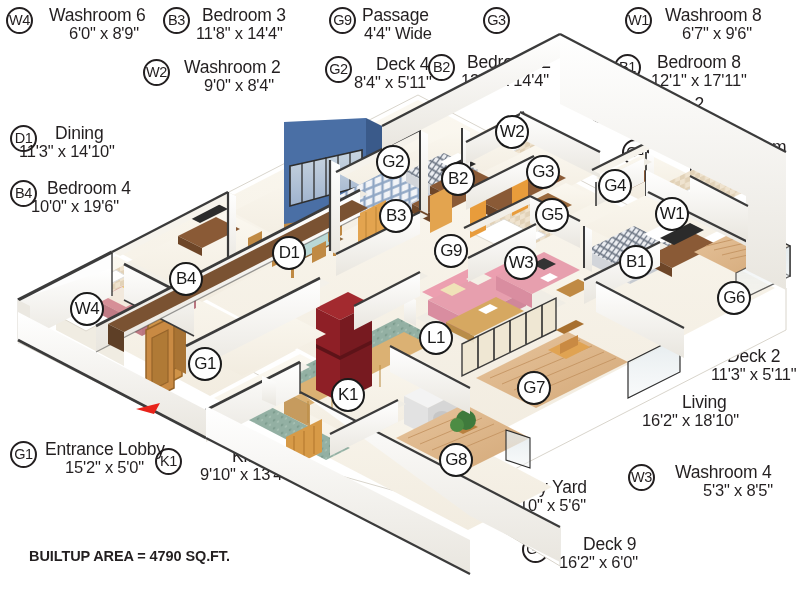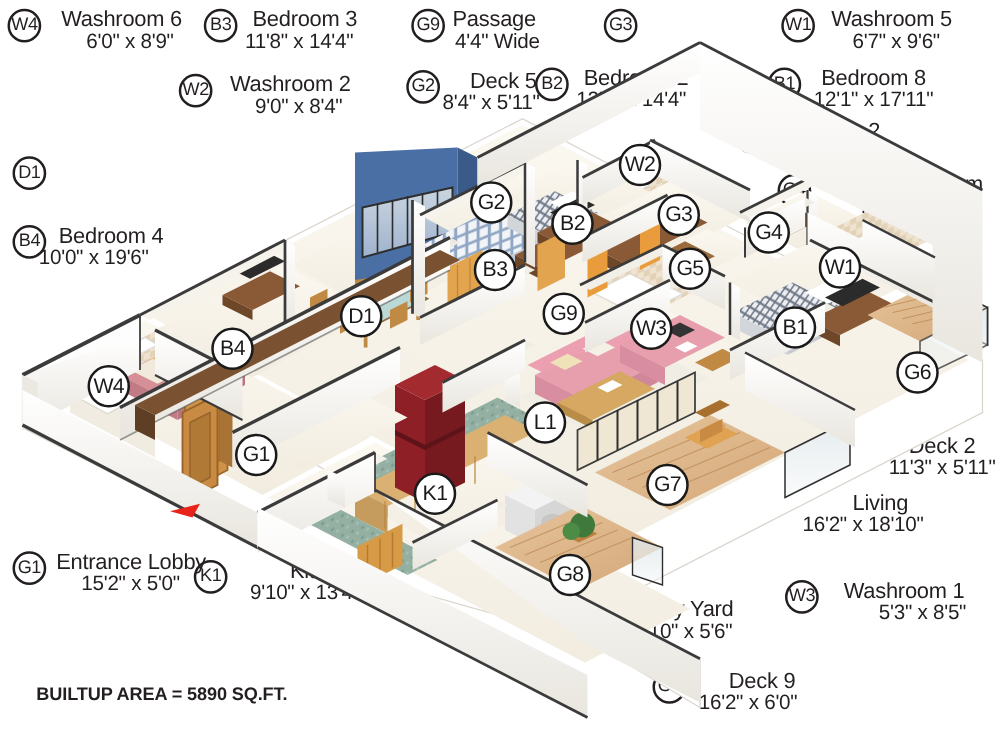--- a/index.html
+++ b/index.html
@@ -589,37 +589,37 @@
   </div>
 </div>
 
 <div class="callout" style="left:483px;top:6px">
   <div class="badge">G3</div>
 </div>
 
 <div class="callout" style="left:625px;top:6px">
   <div class="badge">W1</div>
   <div class="txt">
-    <span class="name" style="margin-left:7px">Washroom 5</span>
+    <span class="name" style="margin-left:7px">Washroom 8</span>
     <span class="dim" style="margin-left:24px">6'7" x 9'6"</span>
   </div>
 </div>
 
 <div class="callout" style="left:143px;top:58px">
   <div class="badge">W2</div>
   <div class="txt">
     <span class="name" style="margin-left:8px">Washroom 2</span>
     <span class="dim" style="margin-left:28px">9'0" x 8'4"</span>
   </div>
 </div>
 
 <div class="callout" style="left:325px;top:55px">
   <div class="badge">G2</div>
   <div class="txt">
-    <span class="name" style="margin-left:18px">Deck 5</span>
+    <span class="name" style="margin-left:18px">Deck 4</span>
     <span class="dim" style="margin-left:-4px">8'4" x 5'11"</span>
   </div>
 </div>
 
 <div class="callout" style="left:428px;top:53px">
   <div class="badge">B2</div>
   <div class="txt">
     <span class="name" style="margin-left:6px">Bedroom 2</span>
     <span class="dim">12'8" x 14'4"</span>
   </div>
@@ -644,20 +644,24 @@
 <div class="callout" style="left:622px;top:138px">
   <div class="badge">G4</div>
   <div class="txt">
     <span class="name" style="margin-left:6px">Dresser 3/Linam</span>
     <span class="dim" style="margin-left:32px">7'6" x 6'11"</span>
   </div>
 </div>
 
 <div class="callout" style="left:10px;top:124px">
   <div class="badge">D1</div>
+  <div class="txt">
+    <span class="name" style="margin-left:12px">Dining</span>
+    <span class="dim" style="margin-left:-24px">11'3" x 14'10"</span>
+  </div>
 </div>
 
 <div class="callout" style="left:10px;top:179px">
   <div class="badge">B4</div>
   <div class="txt">
     <span class="name" style="margin-left:4px">Bedroom 4</span>
     <span class="dim" style="margin-left:-12px">10'0" x 19'6"</span>
   </div>
 </div>
 
@@ -697,28 +701,28 @@
   <div class="badge">G8</div>
   <div class="txt">
     <span class="name" style="margin-left:28px">Dry Yard</span>
     <span class="dim" style="margin-left:14px">9'10" x 5'6"</span>
   </div>
 </div>
 
 <div class="callout" style="left:628px;top:463px">
   <div class="badge">W3</div>
   <div class="txt">
-    <span class="name" style="margin-left:14px">Washroom 1</span>
+    <span class="name" style="margin-left:14px">Washroom 4</span>
     <span class="dim" style="margin-left:42px">5'3" x 8'5"</span>
   </div>
 </div>
 
 <div class="callout" style="left:522px;top:535px">
   <div class="badge">G7</div>
   <div class="txt">
     <span class="name" style="margin-left:28px">Deck 9</span>
     <span class="dim" style="margin-left:4px">16'2" x 6'0"</span>
   </div>
 </div>
 
 <div id="title-block">
-  <div id="builtup">BUILTUP AREA = 5890 SQ.FT.</div>
+  <div id="builtup">BUILTUP AREA = 4790 SQ.FT.</div>
 </div>
 
 </body></html>

